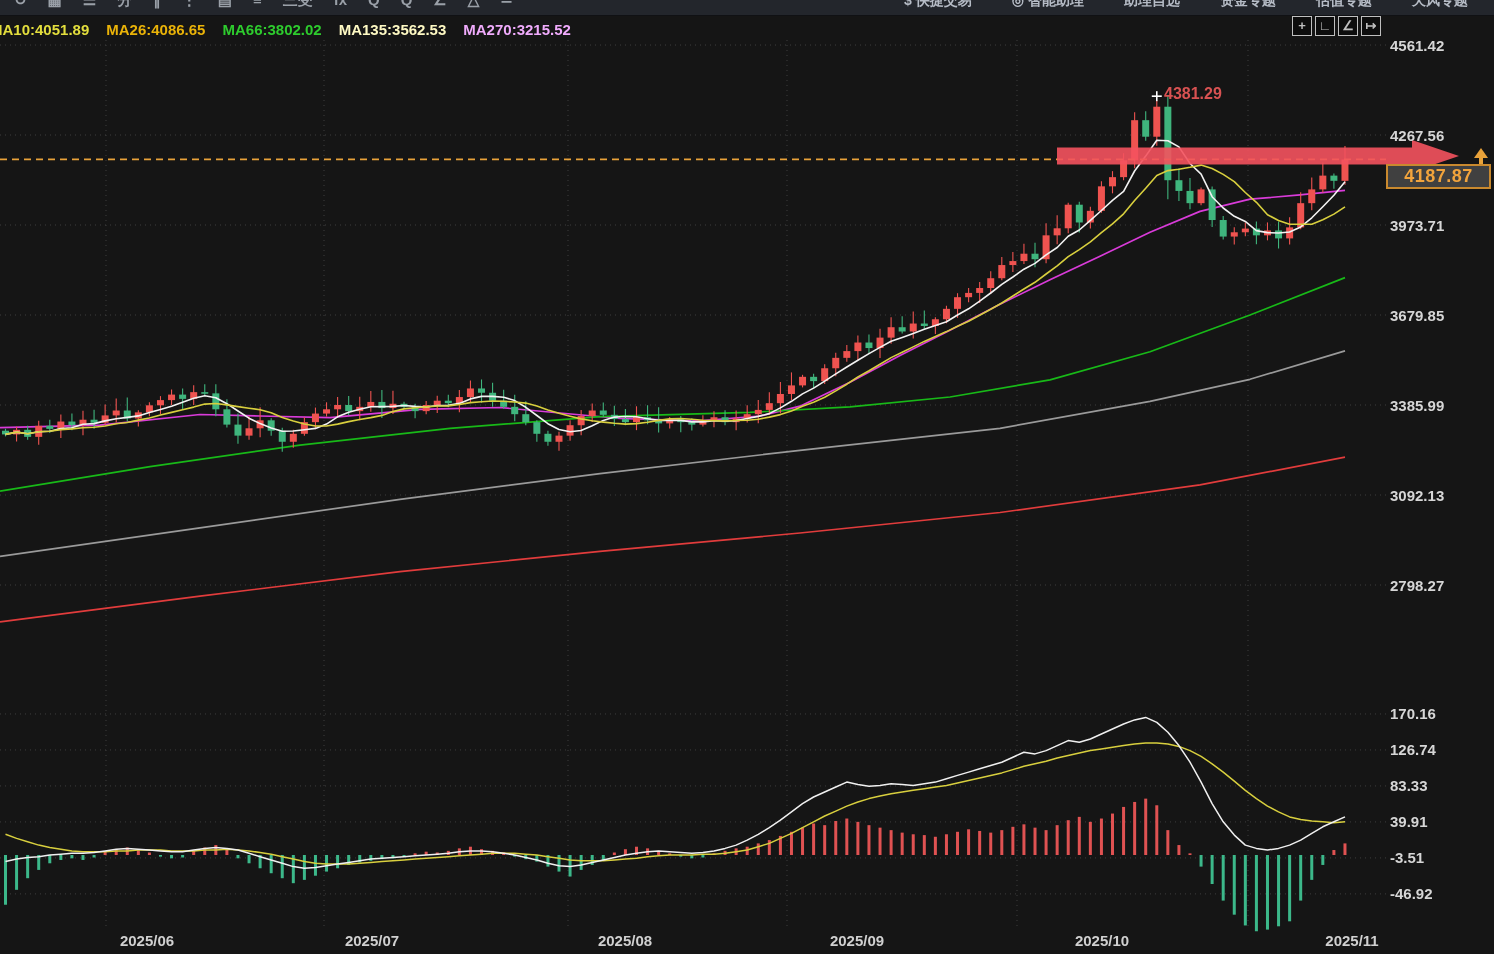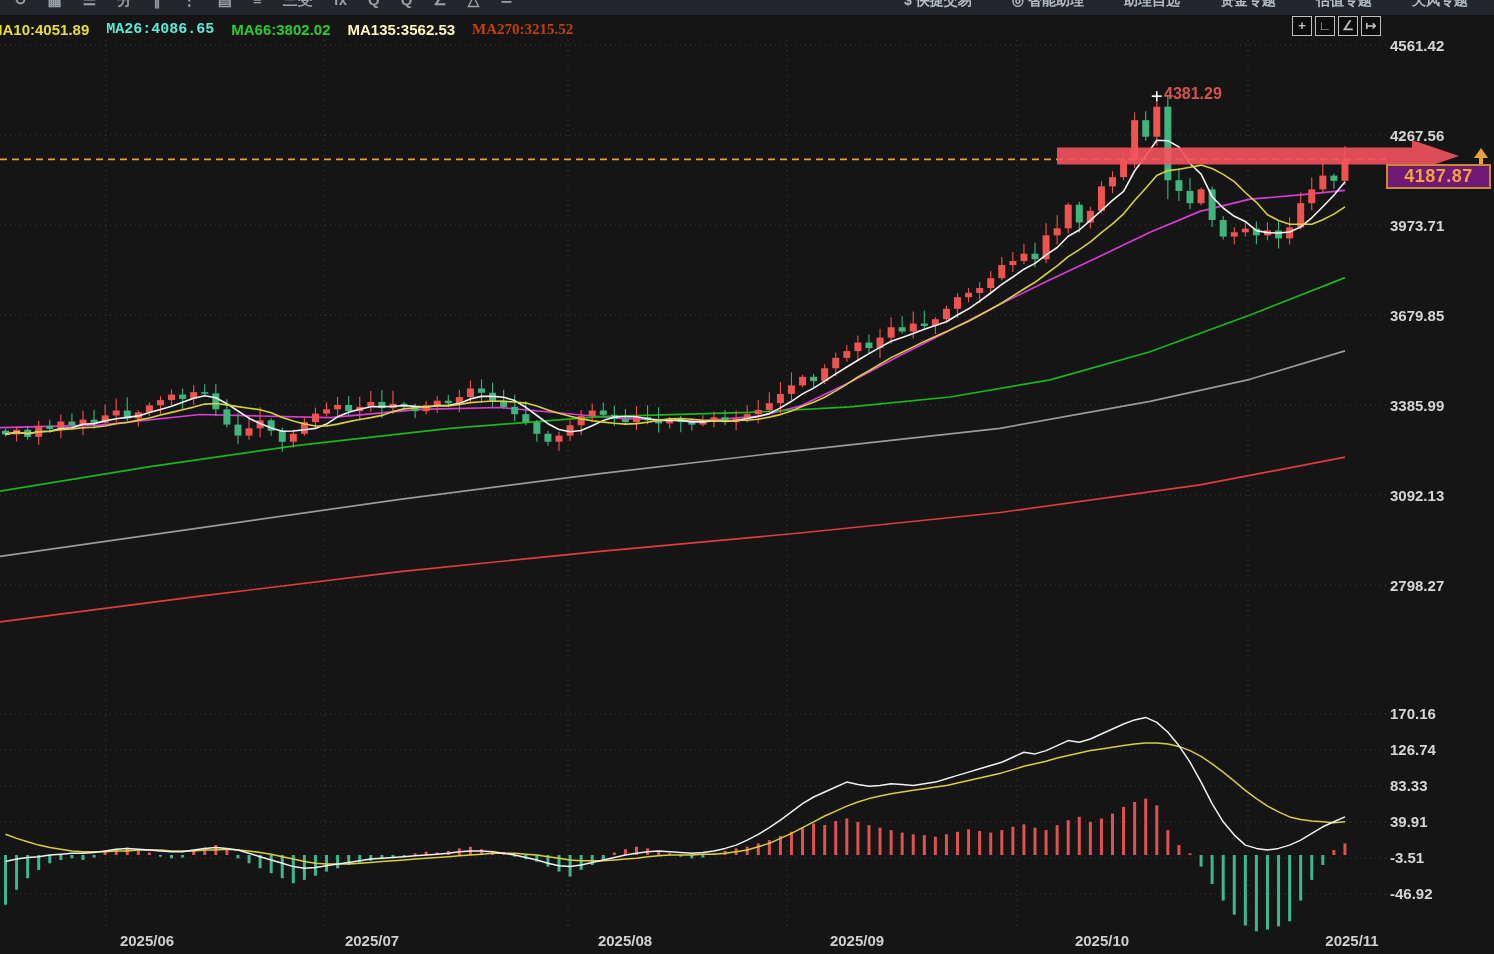--- a/index.html
+++ b/index.html
@@ -13,21 +13,21 @@
   .tb-right{display:flex;gap:40px;margin:-8px 26px 0 0;color:#b6bcc6;font-size:14px;
             font-weight:700;white-space:nowrap;}
   .tb-right .mi{display:flex;gap:4px;cursor:pointer;}
   .legend{position:absolute;top:21px;left:-10px;display:flex;gap:17px;font-size:15px;
           font-weight:700;z-index:4;white-space:nowrap;}
   .corner{position:absolute;top:16px;left:1292px;display:flex;gap:3px;z-index:4;}
   .corner .ct{width:20px;height:20px;box-sizing:border-box;background:#0d0d0d;
               border:1.5px solid #bfbfbf;color:#bfbfbf;font-size:13px;line-height:17px;
               text-align:center;font-weight:700;cursor:pointer;}
   .price-tag{position:absolute;left:1386px;top:164px;width:101px;height:21px;
-             border:2px solid #c9892e;color:#f2a43c;background:#701a75;
+             border:2px solid #c9892e;color:#f2a43c;background:#404040;
              font:700 18px/21px "Liberation Sans",sans-serif;text-align:center;
              letter-spacing:.5px;z-index:6;}
   #chart{position:absolute;top:0;left:0;z-index:1;}
   svg text{font-family:"Liberation Sans",sans-serif;font-weight:700;}
 </style>
 </head>
 <body>
 
 <div class="toolbar">
   <div class="tb-left" id="tbLeft">
@@ -66,24 +66,24 @@
         <span>估值专题</span>
       </div>
       <div class="mi">
         <span>天风专题</span>
       </div>
     </div>
 </div>
 
 <div class="legend" id="legend">
     <span style="color: rgb(227, 222, 61);">MA10:4051.89</span>
-    <span style="color: #5eead4; font-family: Liberation Mono, monospace;">MA26:4086.65</span>
+    <span style="color: #eab308;">MA26:4086.65</span>
     <span style="color: rgb(46, 204, 46);">MA66:3802.02</span>
     <span style="color: #fef9c3;">MA135:3562.53</span>
-    <span style="color: #c2410c; font-family: Liberation Serif, serif;">MA270:3215.52</span>
+    <span style="color: #f0abfc;">MA270:3215.52</span>
   </div>
 
 <div class="corner" id="corner">
     <div class="ct">+</div>
     <div class="ct">∟</div>
     <div class="ct">∠</div>
     <div class="ct">↦</div>
   </div>
 
 <svg id="chart" width="1494" height="954" viewBox="0 0 1494 954">

